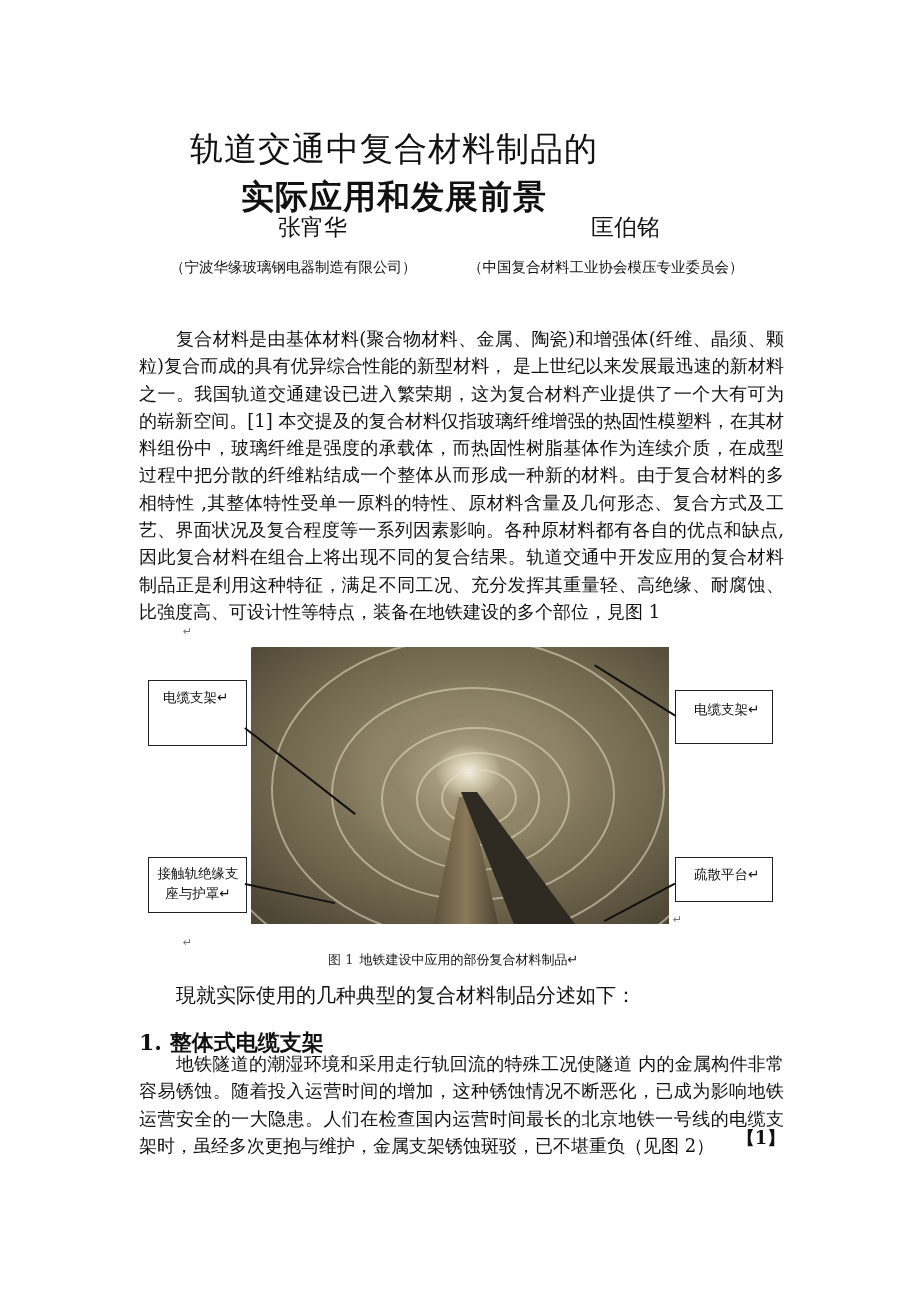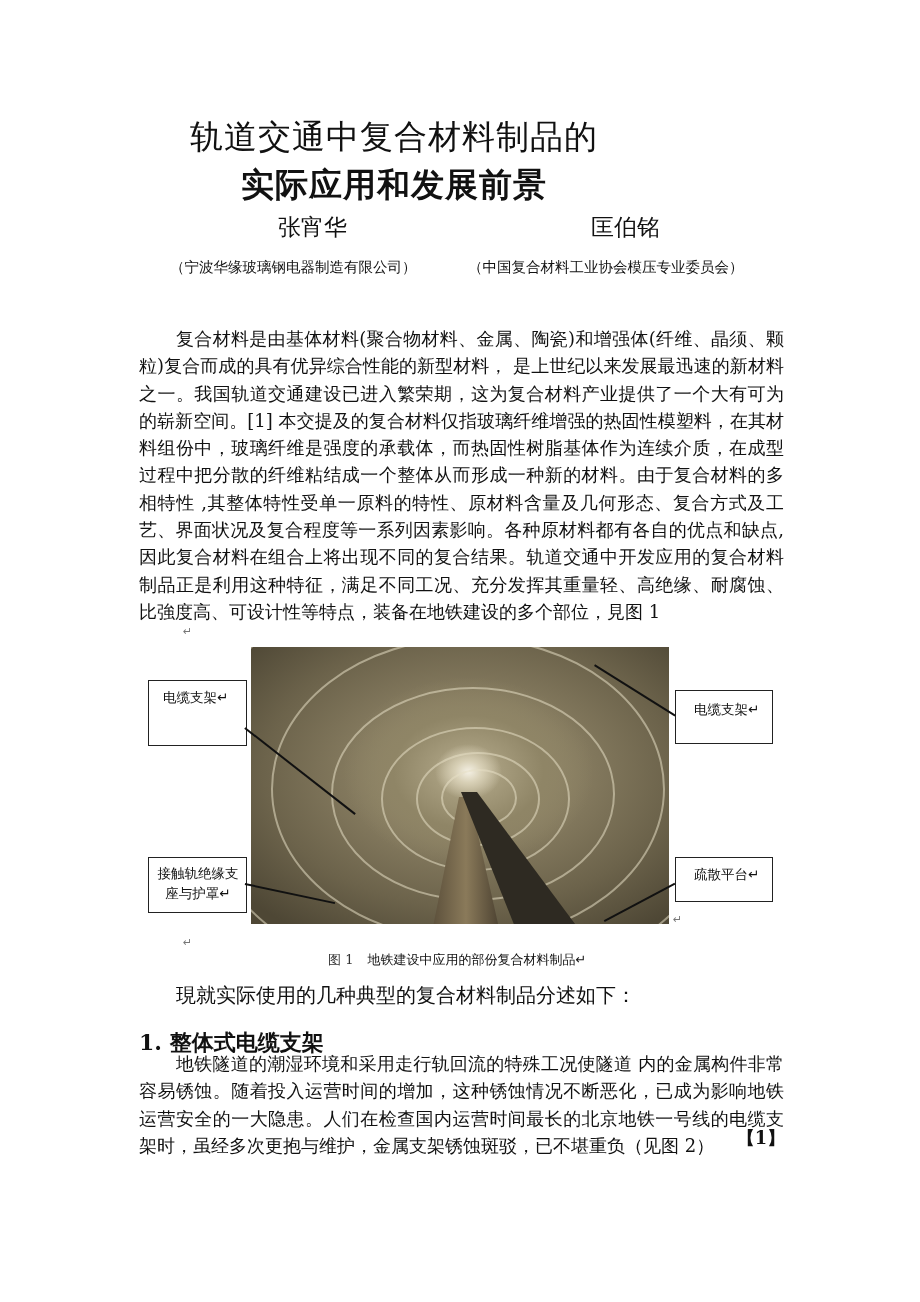--- a/index.html
+++ b/index.html
@@ -1,19 +1,19 @@
 <!DOCTYPE html>
 <html><head>
 <meta charset="utf-8">
 <style>
   html, body { margin:0; padding:0; background:#ffffff; }
   body { width:920px; height:1302px; position:relative; overflow:hidden;
          font-family:"DejaVu Serif","Liberation Serif",serif; color:#111; }
   .title { position:absolute; left:0; width:788px; text-align:center;
-           font-size:33px; line-height:50px; letter-spacing:1px; }
+           font-size:33px; line-height:50px; letter-spacing:1px;margin-top:12px; }
   .t1 { top:112px; }
   .t2 { top:160px;font-weight:bold; }
   .author { position:absolute; top:212px; font-size:23px; }
   .a1 { left:278px; }
   .a2 { left:591px; }
   .affil { position:absolute; top:258px; font-size:14.5px; }
   .af1 { left:170px; }
   .af2 { left:468px; }
   .para { position:absolute; left:139px; width:645px; font-size:18px;
           line-height:27.3px; text-align:justify; text-indent:37px; margin:0; }
@@ -34,21 +34,21 @@
   .callout { position:absolute; background:#fff; border:1px solid #222; font-size:13.5px;
              font-family:"DejaVu Sans",sans-serif; line-height:20px; }
   .c1 { left:148px; top:680px; width:97px; height:64px; }
   .c2 { left:675px; top:690px; width:96px; height:52px; }
   .c3 { left:148px; top:857px; width:97px; height:54px;text-align:center; }
   .c4 { left:675px; top:857px; width:96px; height:43px; }
   .callout span { position:absolute; }
   .arrow { position:absolute; height:1.5px; background:#111; transform-origin:0 50%; }
   .caption { position:absolute; top:951px; left:328px; font-size:13px;
              font-family:"DejaVu Sans",sans-serif; }
-  .caption .fig { color:#333; margin-right:14px; font-family:"DejaVu Serif",serif; }
+  .caption .fig { color:#333; margin-right:6px; font-family:"DejaVu Serif",serif; }
   .p2 { position:absolute; top:982px; left:176px; font-size:20px; }
   .h1 { position:absolute; top:1028px; left:139px; font-size:22px; font-weight:bold; }
   .p3 { top:1050px; }
   .ref { position:absolute; right:135px; top:1126px; font-size:17.8px; font-weight:bold; }
 </style>
 </head>
 <body>
 
 <div class="title t1">轨道交通中复合材料制品的</div>
 <div class="title t2">实际应用和发展前景</div>

